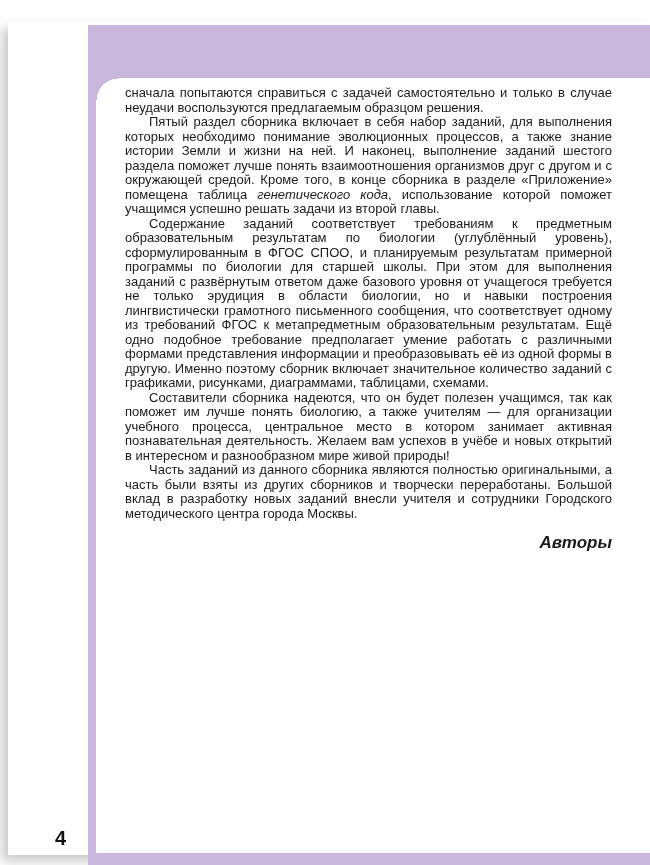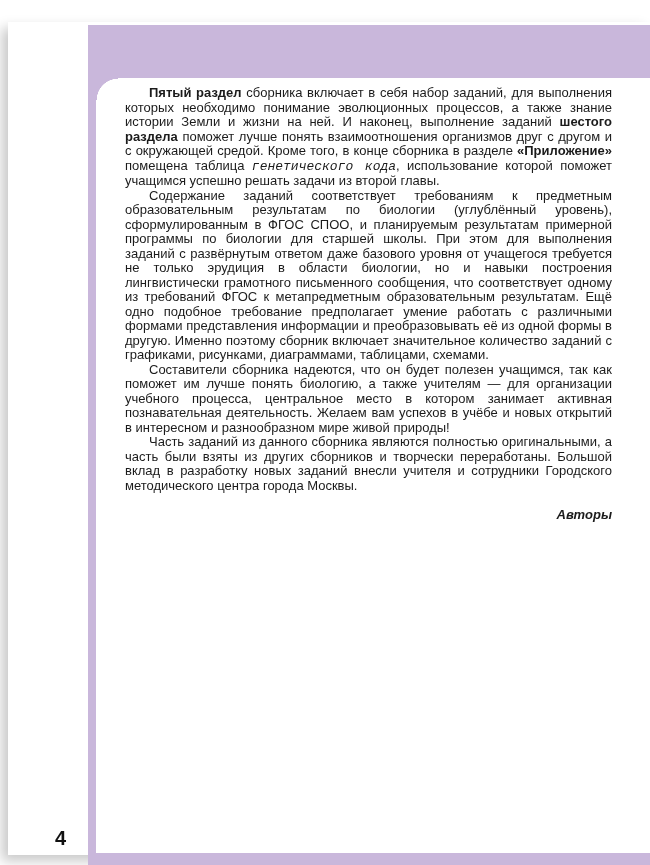--- a/index.html
+++ b/index.html
@@ -44,28 +44,28 @@
     width: 487px;
     color: var(--text, #1b1b1b);
     font-size: 13px;
     line-height: 14.5px;
     text-align: justify;
     hyphens: auto;
     -webkit-hyphens: auto;
   }
   .para { margin: 0; text-indent: 0; }
   .para.indent { text-indent: 24px; }
-  .para .b { font-weight: 700; }
-  .para .i { font-style: italic; font-family: Liberation Mono, monospace; }
+  .para .b { font-weight: 400; }
+  .para .i { font-style: italic; }
   .signature {
     margin-top: 15px;
     text-align: right;
     font-weight: 700;
     font-style: italic;
-    font-size: 13px;
+    font-size: 17px;
   }
   .page-number {
     position: absolute;
     left: 55px;
     top: 827px;
     font-size: 20px;
     font-weight: 700;
     color: #111111;
   }
 </style>
@@ -76,20 +76,21 @@
 
   <div class="physical-page"></div>
 
   <div class="band band-top"></div>
   <div class="band band-left"></div>
   <div class="band band-bottom"></div>
   <div class="corner-fillet"></div>
 
   <div class="text-column">
 
+    <p class="para"><span>сначала попытаются справиться с задачей самостоятельно и только в случае неудачи воспользуются предлагаемым образцом решения.</span></p>
       <p class="para indent"><span class="b">Пятый раздел</span><span> сборника включает в себя набор заданий, для выполнения которых необходимо понимание эволюционных процессов, а также знание истории Земли и жизни на ней. И наконец, выполнение заданий </span><span class="b">шестого раздела</span><span> поможет лучше понять взаимоотношения организмов друг с другом и с окружающей средой. Кроме того, в конце сборника в разделе </span><span class="b">«Приложение»</span><span> помещена таблица </span><span class="i">генетического кода</span><span>, использование которой поможет учащимся успешно решать задачи из второй главы.</span></p>
       <p class="para indent"><span>Содержание заданий соответствует требованиям к предметным образовательным результатам по биологии (углублённый уровень), сформулированным в ФГОС СПОО, и планируемым результатам примерной программы по биологии для старшей школы. При этом для выполнения заданий с развёрнутым ответом даже базового уровня от учащегося требуется не только эрудиция в области биологии, но и навыки построения лингвистически грамотного письменного сообщения, что соответствует одному из требований ФГОС к метапредметным образовательным результатам. Ещё одно подобное требование предполагает умение работать с различными формами представления информации и преобразовывать её из одной формы в другую. Именно поэтому сборник включает значительное количество заданий с графиками, рисунками, диаграммами, таблицами, схемами.</span></p>
       <p class="para indent"><span>Составители сборника надеются, что он будет полезен учащимся, так как поможет им лучше понять биологию, а также учителям — для организации учебного процесса, центральное место в котором занимает активная познавательная деятельность. Желаем вам успехов в учёбе и новых открытий в интересном и разнообразном мире живой природы!</span></p>
       <p class="para indent"><span>Часть заданий из данного сборника являются полностью оригинальными, а часть были взяты из других сборников и творчески переработаны. Большой вклад в разработку новых заданий внесли учителя и сотрудники Городского методического центра города Москвы.</span></p>
       <div class="signature">Авторы</div>
   </div>
 
   <div class="page-number">4</div>
 
 </div>

